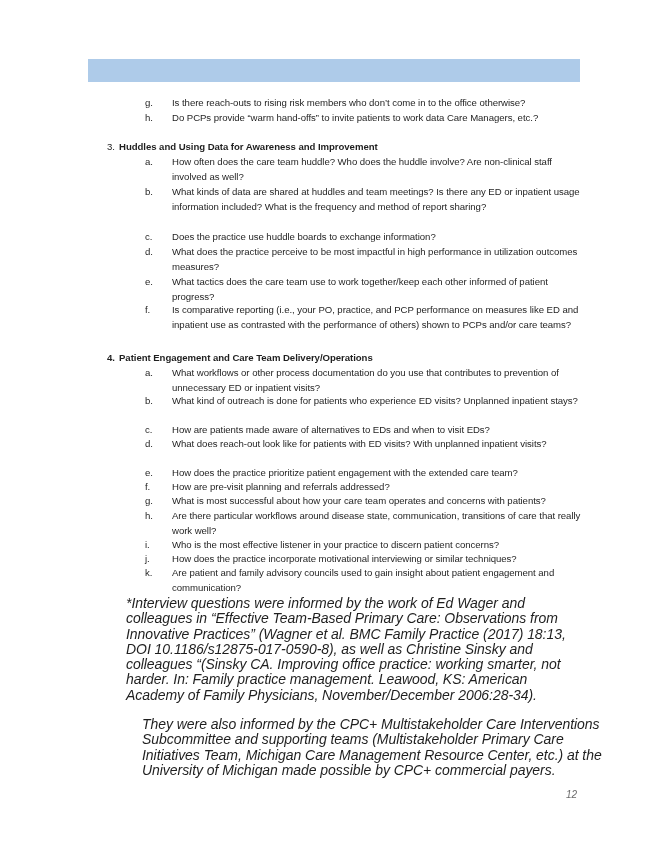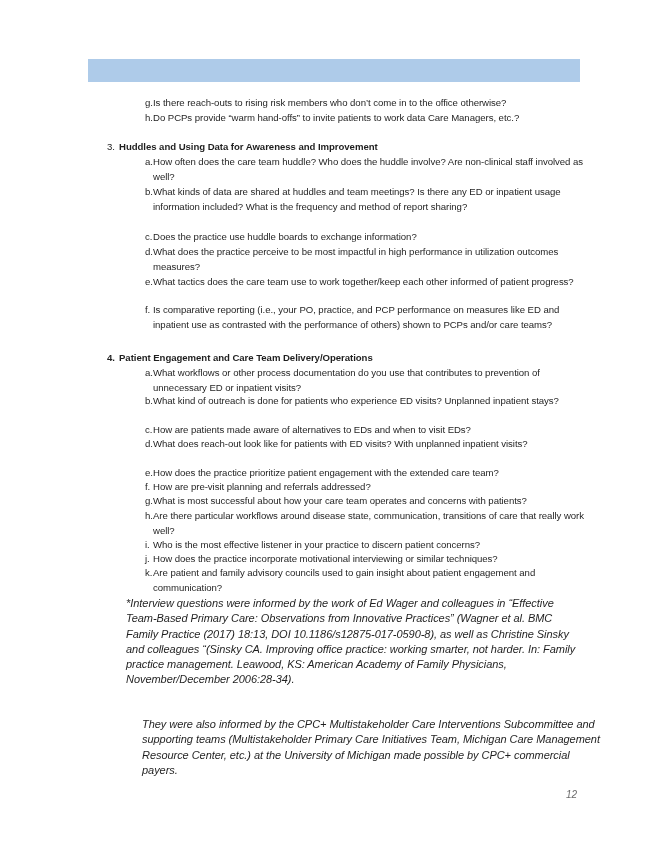--- a/index.html
+++ b/index.html
@@ -13,28 +13,28 @@
       background: #aecbe9;
     }
     .content {
       position: absolute; left: 0; top: 0; width: 656px;
       font-size: 9.6px; line-height: 15px; letter-spacing: -0.05px;
     }
     .item {
       position: absolute; left: 145px; width: 440px;
     }
     .item .marker { position: absolute; left: 0; top: 0; width: 18px; }
-    .item .text { display: block; margin-left: 8px; }
+    .item .text { display: block; margin-left: 27px; }
     .heading { position: absolute; left: 107px; font-weight: bold; }
     .heading .num { position: absolute; left: 0; top: 0; font-weight: normal; }
     .heading .num.bold { font-weight: bold; }
     .heading .htext { display: block; margin-left: 12px; white-space: nowrap; }
     .note {
       position: absolute; left: 126px; width: 460px; font-style: italic;
-      font-size: 11px; line-height: 15.3px;
+      font-size: 14px; line-height: 15.3px;
     }
     .page-number {
       position: absolute; left: 566px; top: 787px; font-style: italic;
       font-size: 10px; color: #6a6a6a; text-align: right;
     }
   </style>
 </head>
 <body>
 
 <div class="header-band" style="background: rgb(174, 203, 233);"></div>

